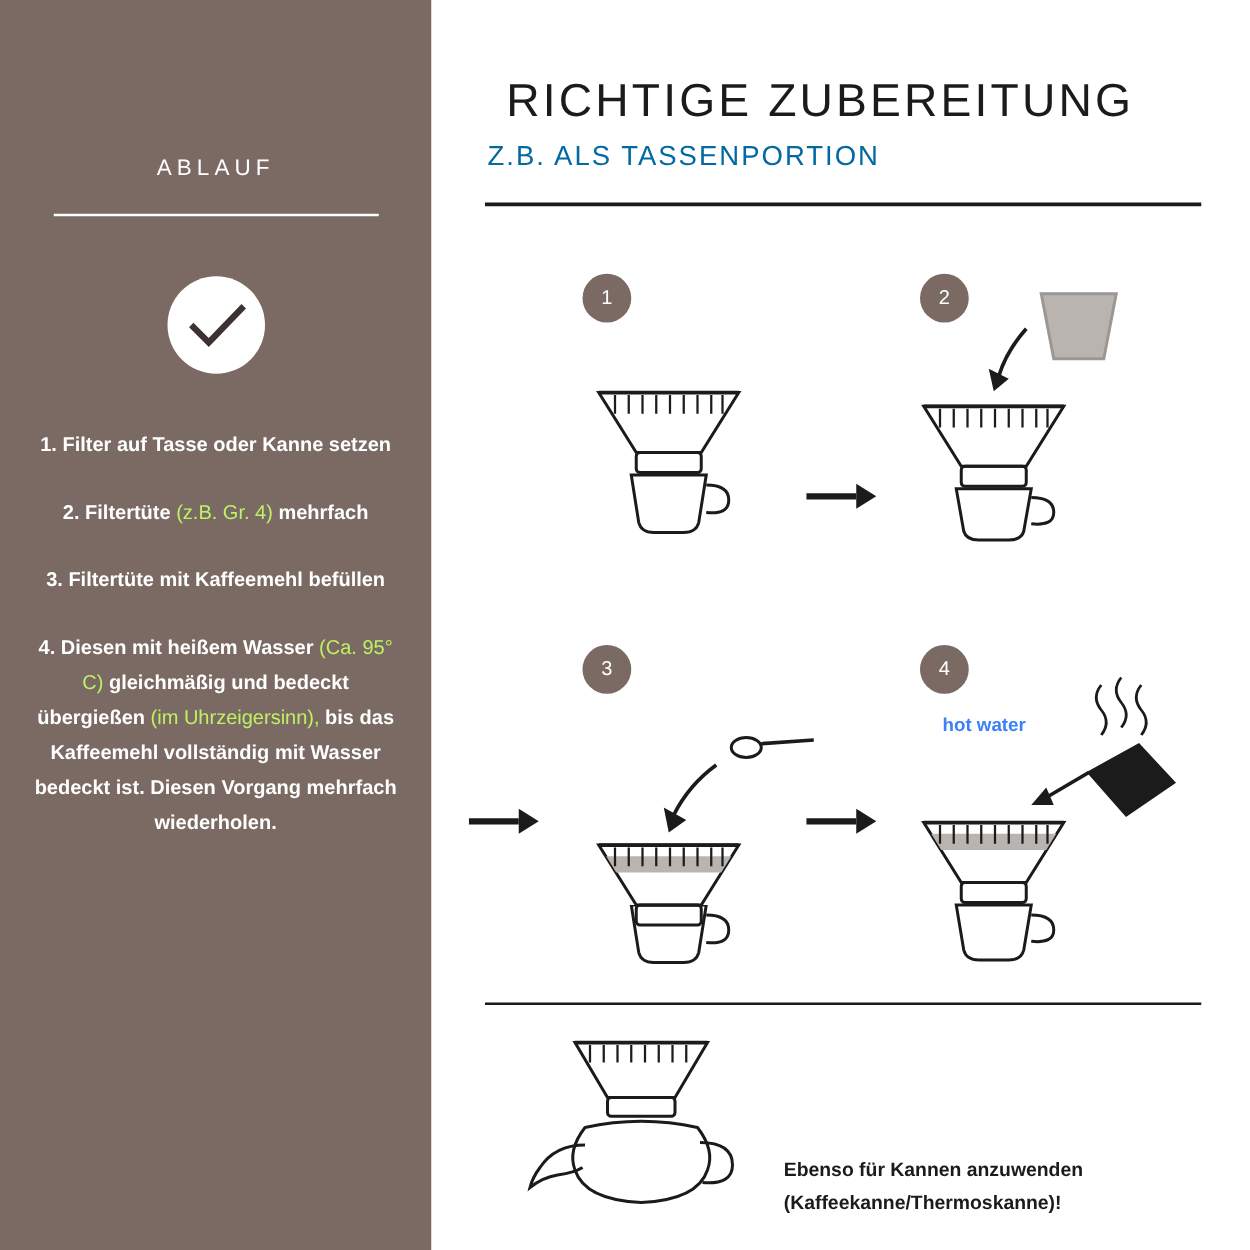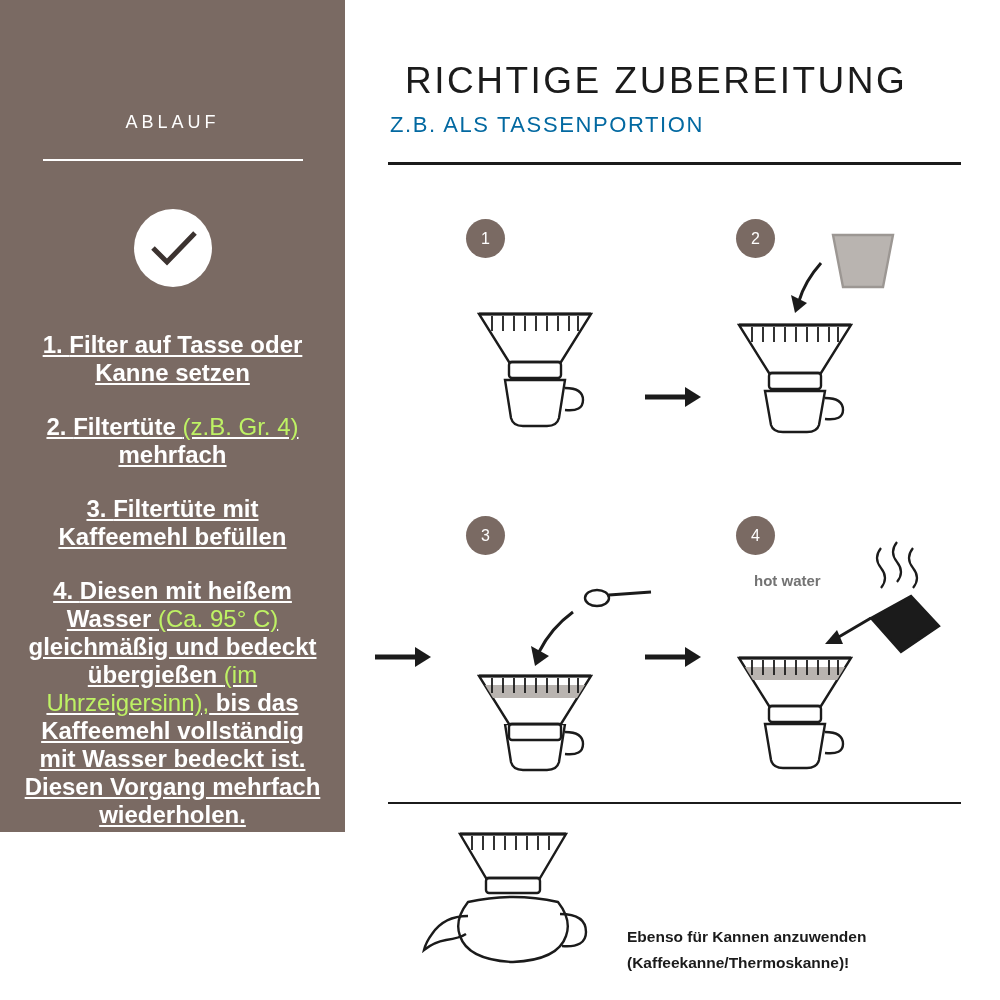--- a/index.html
+++ b/index.html
@@ -19,24 +19,24 @@
     height: 1000px;
     background: #ffffff;
   }
 
   
   .sidebar {
     position: absolute;
     left: 0;
     top: 0;
     width: 345px;
-    height: 832px;
+    height: 1000px;
     background: #7a6a63;
     box-sizing: border-box;
-    padding: 0;
+    padding: 12px;
   }
   .sidebar-title {
     margin-top: 112px;
     text-align: center;
     color: #ffffff;
     font-size: 18px;
     letter-spacing: 4px;
     font-weight: 400;
   }
   .sidebar-rule {
@@ -58,24 +58,23 @@
     left: 17px;
     top: 22px;
   }
   .steps {
     margin: 44px auto 0 auto;
     width: 300px;
     text-align: center;
   }
   .step-line {
     color: #ffffff;
-    font-size: 24px;
+    font-size: 16px;
     line-height: 28px;
     margin-bottom: 26px;
-    text-decoration: underline;
   }
   .step-line .b { font-weight: bold; }
   .step-line .l { color: #bef264; font-weight: normal; }
 
   
   .content {
     position: absolute;
     left: 345px;
     top: 0;
     width: 655px;
@@ -144,21 +143,21 @@
   .arrow-a { left: 300px; top: 385px; }
   .arrow-b { left: 30px; top: 645px; }
   .arrow-c { left: 300px; top: 645px; }
 
   .hot-water-label {
     position: absolute;
     left: 409px;
     top: 572px;
     font-size: 15px;
     font-weight: bold;
-    color: #737373;
+    color: #3b82f6;
   }
   .footer-note {
     position: absolute;
     left: 282px;
     top: 880px;
     width: 330px;
     font-size: 15.5px;
     line-height: 26px;
     font-weight: bold;
     color: #1b1b1b;

